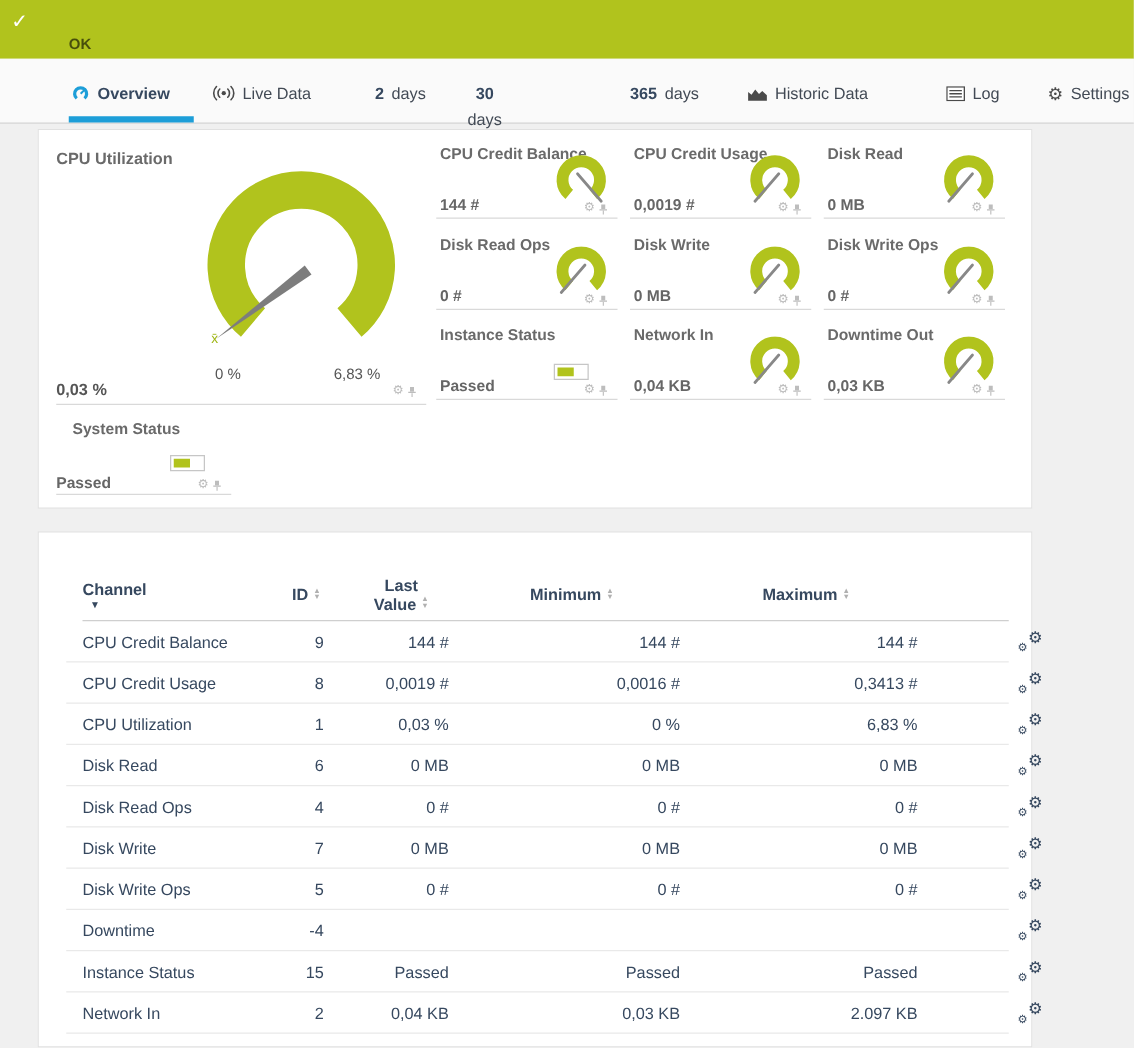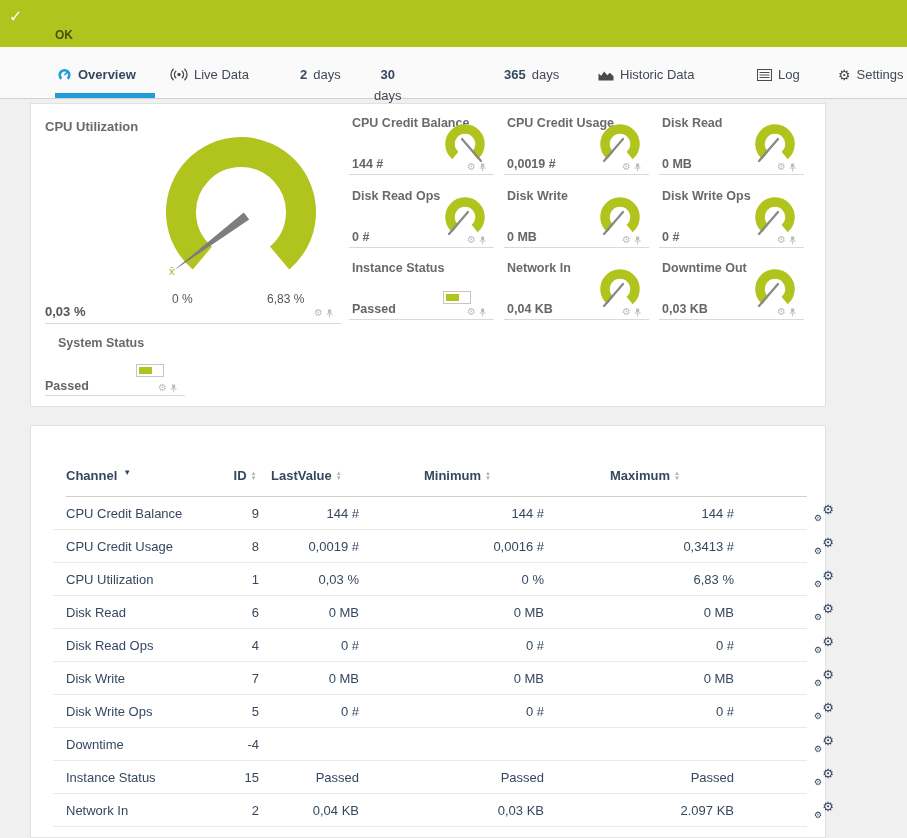--- a/index.html
+++ b/index.html
@@ -61,23 +61,23 @@
   .system-tile .t-value{left:0;bottom:2px;}
   .system-tile .tools{right:8px;bottom:2px;}
   .statusbar{position:absolute;display:block;width:26px;height:11px;border:1px solid #c6c6c6;background:#fff;}
   .statusbar-fill{position:absolute;left:2px;top:2px;width:13px;height:7px;background:#b1c31d;display:block;}
   .sb-instance{right:23px;bottom:15px;}
   .sb-system{right:21px;bottom:18px;}
   
   .t-grid{display:grid;grid-template-columns:35px 165px 40px 100px 185px 190px 1fr;align-items:center;}
   .t-header{position:absolute;left:0;right:0;top:28px;height:43px;font-weight:bold;font-size:13px;color:#36485f;}
   .t-header::after{content:'';position:absolute;left:35px;right:18px;bottom:0;height:1px;background:#cfcfcf;}
-  .hcell-left{display:flex;align-items:flex-start;}
+  .hcell-left{display:flex;align-items:flex-start;flex-direction:column;}
   .hcell-right{display:flex;align-items:center;justify-content:center;padding-right:12px;}
-  .hcell-center{display:flex;flex-direction:row;align-items:center;line-height:15px;}
+  .hcell-center{display:flex;flex-direction:column;align-items:center;line-height:15px;}
   .hcell-center .l2{display:flex;align-items:center;}
   .sort-icons{display:inline-flex;flex-direction:column;margin-left:4px;font-size:6px;line-height:5px;color:#b0b0b0;cursor:pointer;}
   .sort-active{font-size:8px;color:#36485f;margin-left:6px;cursor:pointer;}
   .t-rows{position:absolute;left:0;right:0;top:71px;}
   .t-row{height:33px;font-size:13px;color:#36485f;position:relative;cursor:pointer;}
   .t-row::after{content:'';position:absolute;left:22px;right:18px;bottom:0;height:1px;background:#e9e9e9;}
   .cell-right{text-align:right;padding-right:12px;}
   .gear-duo{position:relative;width:20px;height:17px;margin-left:68px;color:#36485f;cursor:pointer;}
   .g-big{position:absolute;right:0;top:-2px;font-size:13px;line-height:1;}
   .g-small{position:absolute;left:0;bottom:-1px;font-size:9px;line-height:1;}

